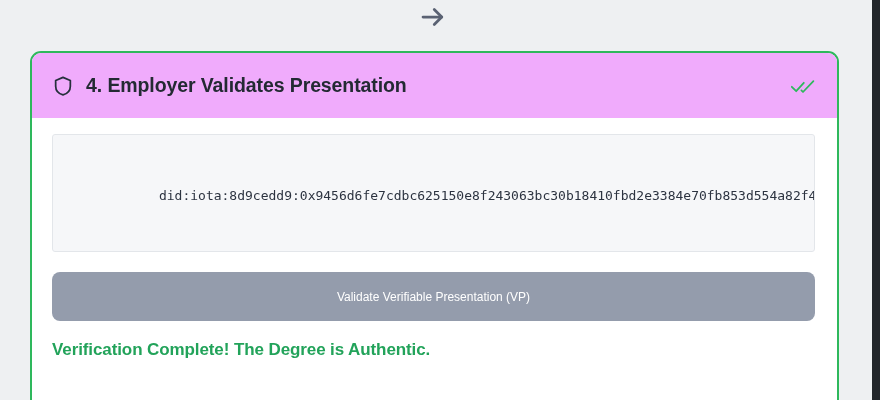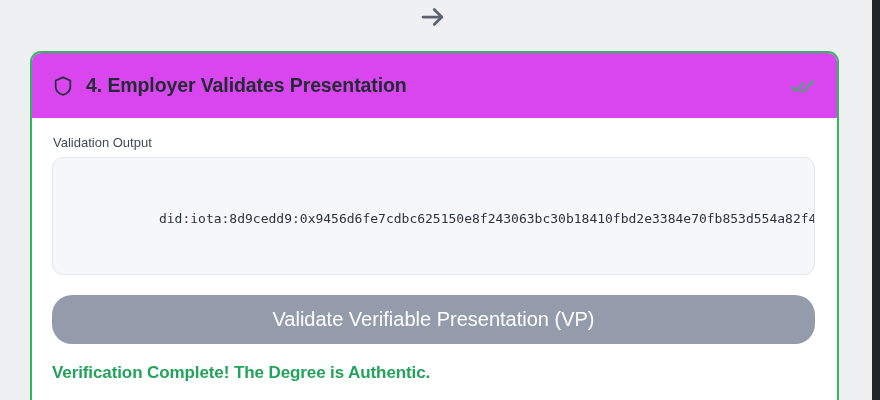--- a/index.html
+++ b/index.html
@@ -57,21 +57,21 @@
     width: 809px;
     min-height: 360px;
     border: 2px solid #2eb85c;
     border-radius: 11px;
     background: #ffffff;
     box-sizing: border-box;
     overflow: hidden;
   }
   .card-header {
     height: 65px;
-    background: #d946ef;
+    background: #f0abfc;
     display: flex;
     align-items: center;
     padding: 0 22px 0 20px;
     box-sizing: border-box;
   }
   .shield-icon {
     flex: 0 0 auto;
     width: 22px;
     height: 24px;
     color: #26303c;
@@ -101,21 +101,21 @@
     font-size: 13px;
     color: #404a57;
     margin: 1px 0 7px 1px;
   }
 
   .output-box {
     position: relative;
     height: 118px;
     background: #f6f7f9;
     border: 1px solid #e3e6ea;
-    border-radius: 11px;
+    border-radius: 3px;
     box-sizing: border-box;
     overflow: hidden;
     padding: 0 12px;
   }
   .output-scroll {
     position: absolute;
     left: 12px;
     right: 12px;
     top: -9px;
     font-family: "DejaVu Sans Mono", "Liberation Mono", monospace;
@@ -133,23 +133,23 @@
   }
 
   .validate-button {
     display: block;
     width: 100%;
     margin-top: 20px;
     height: 49px;
     background: #949cac;
     color: #ffffff;
     border: none;
-    border-radius: 20px;
+    border-radius: 8px;
     font-family: "Liberation Sans", sans-serif;
-    font-size: 20px;
+    font-size: 12px;
     cursor: default;
     text-align: center;
   }
 
   .success-message {
     margin-top: 19px;
     font-size: 17px;
     font-weight: bold;
     color: #22a35a;
     letter-spacing: -0.1px;
@@ -181,21 +181,20 @@
       <span class="double-check-icon">
         <svg viewBox="0 0 30 18" width="24" height="18" fill="none" stroke="currentColor" stroke-width="2.2" stroke-linecap="round" stroke-linejoin="round">
           <polyline points="1,10 6.5,15.5 16,5"></polyline>
           <polyline points="13,14.5 15,16.5 28,3"></polyline>
         </svg>
       </span>
     </div>
 
     <div class="card-body">
 
-      <div class="section-label">Validation Output</div>
 
       <div class="output-box">
         <div class="output-scroll">
           <div class="out-line">
             <span class="out-emoji"></span><span>did:iota:8d9cedd9:0x9456d6fe7cdbc625150e8f243063bc30b18410fbd2e3384e70fb853d554a82f4</span>
           </div>
           
           
           
           

